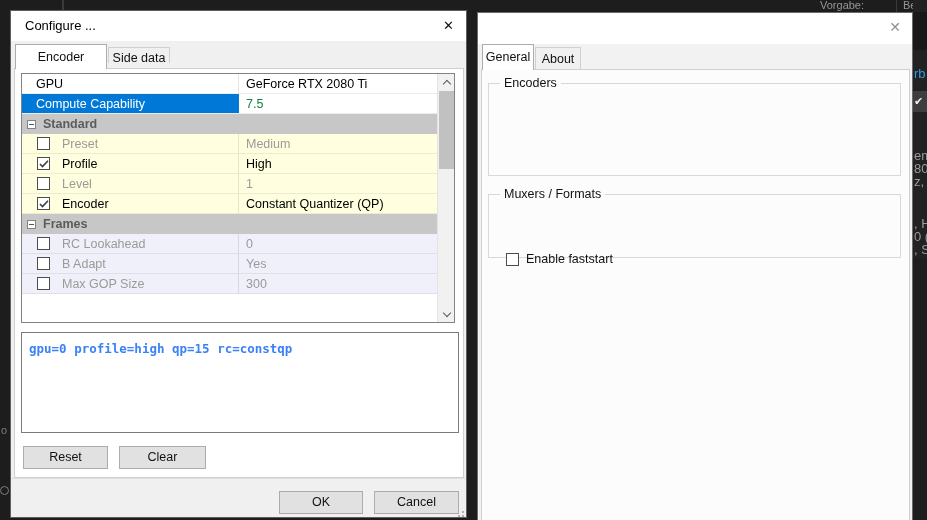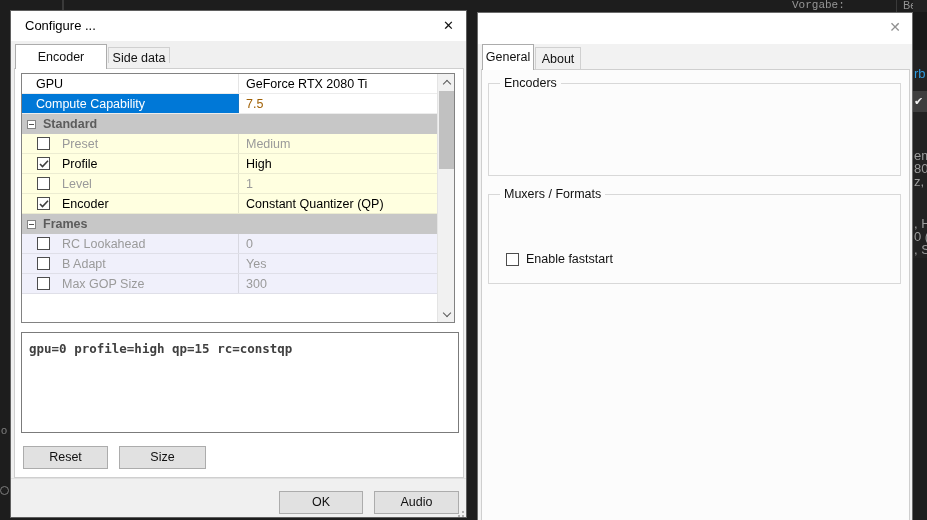--- a/index.html
+++ b/index.html
@@ -54,32 +54,32 @@
                 overflow:hidden; white-space:nowrap; }
   .value-cell { flex:1; display:flex; align-items:center; padding-left:7px; overflow:hidden; white-space:nowrap; }
   .grid-row.white { background:#fff; }
   .grid-row.yellow { background:#ffffe0; }
   .grid-row.lavender { background:#f0f0fb; }
   .grid-row .lbl { margin-left:14px; }
   .grid-row .cb { margin-left:15px; margin-right:12px; }
   .grid-row .cb + .lbl { margin-left:0; }
   .grid-row.disabled .lbl, .grid-row.disabled .value-cell, .value-disabled { color:#9a9a9a; }
   .grid-row.selected .label-cell { background:#0078d7; color:#fff; }
-  .grid-row.selected .value-cell { color:#a16207; }
+  .grid-row.selected .value-cell { color:#15803d; }
 
   .vscroll { position:absolute; right:0; top:0; width:17px; height:248px; background:#f1f1f1; border-left:1px solid #e4e4e4; }
   .vscroll .arrow { position:absolute; left:0; width:17px; height:16px; display:flex; align-items:center; justify-content:center; }
   .vscroll .arrow .chev { width:6px; height:6px; border-color:#5a5a5a; }
   .vscroll .arrow.up { top:0; } .vscroll .arrow.up .chev { transform:rotate(135deg); margin-top:3px; }
   .vscroll .arrow.down { bottom:0; } .vscroll .arrow.down .chev { transform:rotate(-45deg); margin-bottom:3px; }
   .vscroll .thumb { position:absolute; left:1px; top:17px; width:15px; height:78px; background:#c1c1c1; }
 
   .cmdbox { position:absolute; left:10px; top:321px; width:438px; height:101px; background:#fff;
             border:1px solid #7b7b7b; z-index:4; font-family:"DejaVu Sans Mono", monospace; font-weight:bold;
-            font-size:12.5px; color:#404040; padding:8px 7px; }
+            font-size:12.5px; color:#3b82f6; padding:8px 7px; }
   .btn-reset { left:12px; top:435px; width:85px; height:23px; line-height:21px; z-index:5; }
   .btn-clear { left:108px; top:435px; width:87px; height:23px; line-height:21px; z-index:5; }
 
   .dlg-left .footer { position:absolute; left:0; top:467px; width:100%; height:41px; background:#f0f0f0;
                       border-top:1px solid #e0e0e0; z-index:6; }
   .btn-ok { left:268px; top:12px; width:84px; height:23px; line-height:21px; }
   .btn-cancel { left:363px; top:12px; width:85px; height:23px; line-height:21px; }
   .grip { position:absolute; right:2px; bottom:2px; width:10px; height:10px; }
   .grip i { position:absolute; width:2px; height:2px; background:#b0b0b0; }
   .grip i:nth-child(1){ right:0; bottom:0; } .grip i:nth-child(2){ right:4px; bottom:0; }
@@ -88,39 +88,39 @@
   
   .dlg-right { position:absolute; left:477px; top:12px; width:436px; height:508px; background:#f2f2f2;
                border:1px solid #6b6b6b; border-bottom:none; overflow:hidden; }
   .dlg-right .titlebar { position:absolute; left:0; top:0; width:100%; height:31px; background:#fff; }
   .dlg-right .close { position:absolute; right:11px; top:6px; font-size:14px; color:#909090; }
   .dlg-right .tabpage { position:absolute; left:3px; top:56px; width:429px; height:452px; background:#fcfcfc;
                         border:1px solid #cfcfcf; z-index:2; }
   .groupbox { position:absolute; border:1px solid #d8d8d8; z-index:4; }
   .groupbox .gb-label { position:absolute; left:11px; top:-8px; background:#fcfcfc; padding:0 4px; font-size:12.5px; color:#111; }
   .gb-encoders { left:10px; top:70px; width:413px; height:93px; }
-  .gb-muxers { left:10px; top:181px; width:413px; height:90px; }
+  .gb-muxers { left:10px; top:181px; width:413px; height:64px; }
   .fieldrow { position:absolute; left:0; width:100%; height:25px; }
   .fieldrow .flabel { position:absolute; left:28px; top:0; line-height:25px; font-size:12.5px; color:#111; }
   .combo { position:absolute; top:0; height:25px; background:#dcdcdc; border:1px solid #8a8a8a; font-size:12.5px;
            color:#111; line-height:23px; padding-left:8px; }
   .combo .chev { position:absolute; right:10px; top:8px; }
   .combo-video, .combo-audio { left:128px; width:184px; }
   .btn-conf { left:323px; width:86px; height:25px; line-height:23px; background:#dddddd; border-color:#8a8a8a; }
   .combo-container { left:128px; width:281px; }
   .fast-row { position:absolute; left:28px; top:238px; height:16px; display:flex; align-items:center; z-index:5; }
   .fast-row .cb { margin-right:7px; }
   .fast-row .flabel2 { font-size:12.5px; color:#111; }
 </style>
 </head>
 <body>
 
 <div class="topbar">
   <div class="seg"></div>
-  <span class="bglabel" style="left:792px;font-family:Liberation Mono, monospace;">Vorgabe:</span>
+  <span class="bglabel" style="left:820px;">Vorgabe:</span>
   <div class="divider"></div>
   <span class="bglabel" style="left:903px;">Benutze</span>
 </div>
 <div class="left-strip">
   <span class="frag-o">o</span>
   <span class="frag-ring"></span>
 </div>
 <div class="right-strip">
   <div class="shade1"></div>
   <div class="shade2"></div>
@@ -234,25 +234,25 @@
           <span class="chev"></span>
         </div>
     </div>
   </div>
 
   <div class="cmdbox">
     <span>gpu=0 profile=high qp=15 rc=constqp</span>
   </div>
 
   <div class="win-btn btn-reset">Reset</div>
-  <div class="win-btn btn-clear">Size</div>
+  <div class="win-btn btn-clear">Clear</div>
 
   <div class="footer">
     <div class="win-btn btn-ok">OK</div>
-    <div class="win-btn btn-cancel">Audio</div>
+    <div class="win-btn btn-cancel">Cancel</div>
     <div class="grip">
         <i></i>
         <i></i>
         <i></i>
       </div>
   </div>
 </div>
 
 <div class="dlg-right">
   <div class="titlebar">

